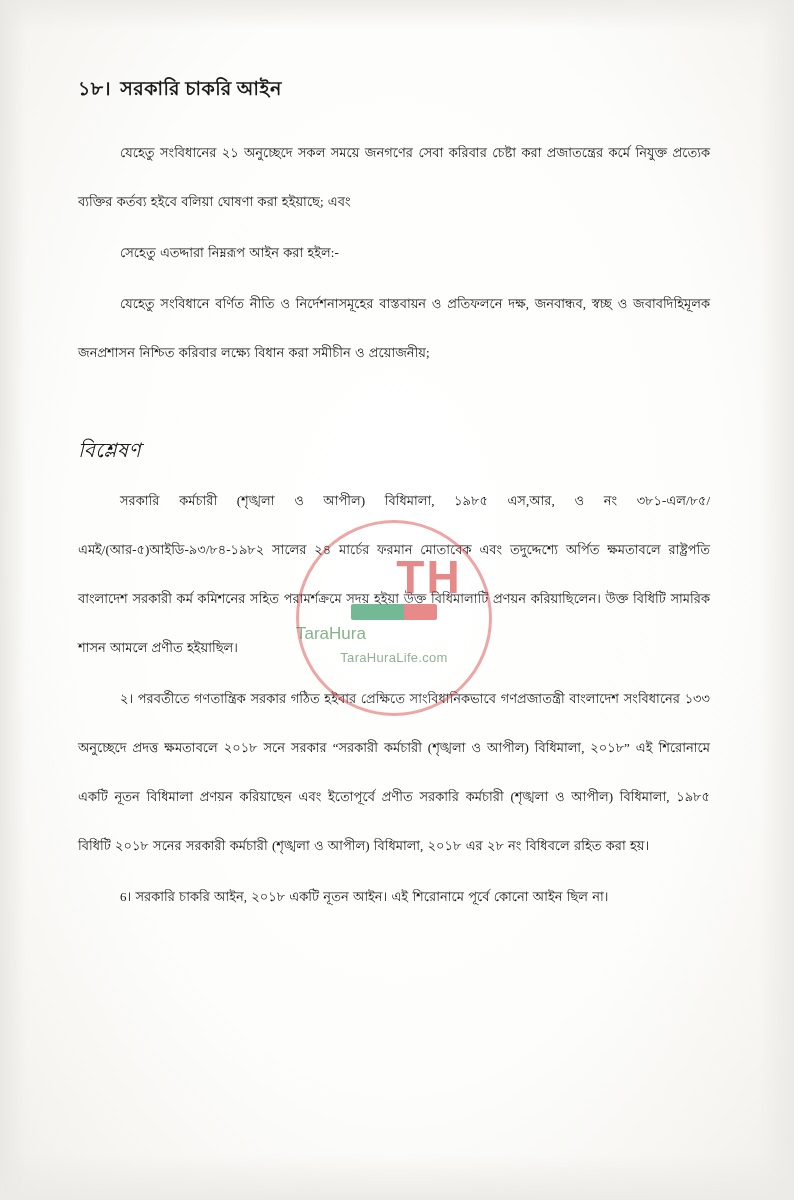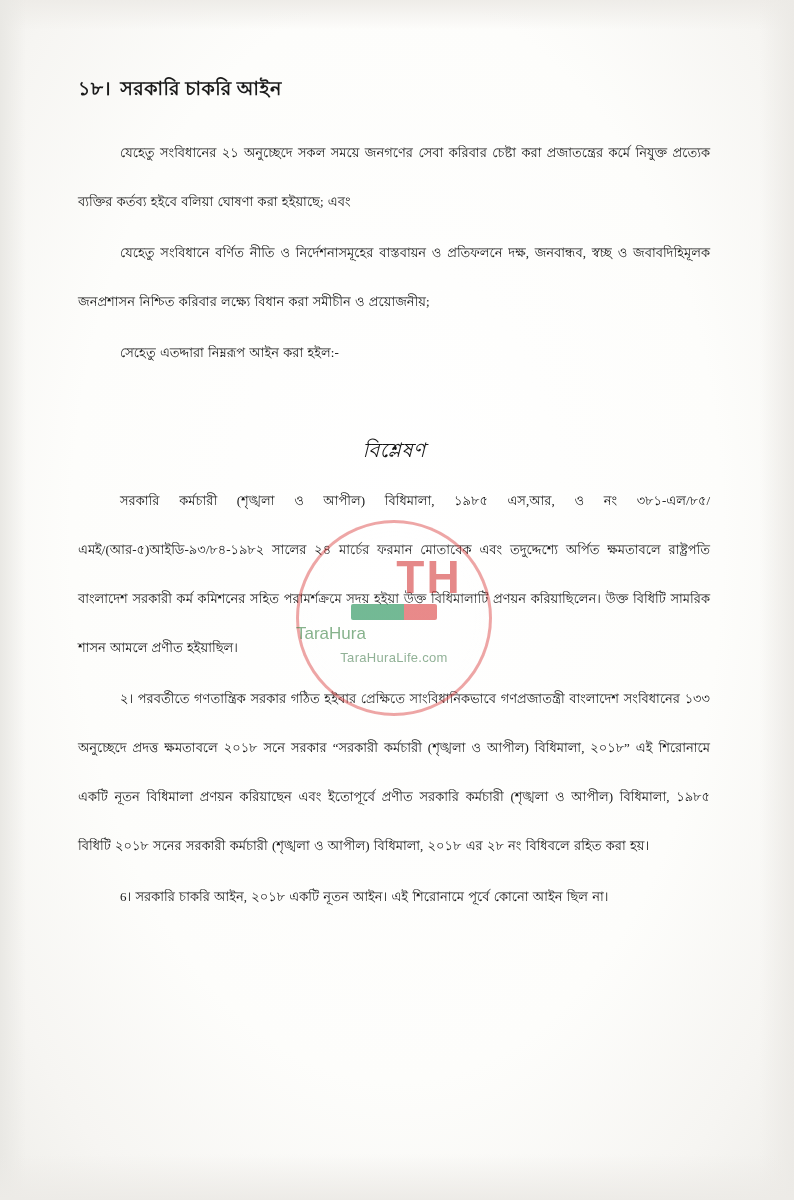--- a/index.html
+++ b/index.html
@@ -73,21 +73,21 @@
     font-size: 13px;
     line-height: 49px;
     color: #141414;
     text-align: justify;
     text-justify: inter-word;
     text-indent: 42px;
     word-spacing: 1px;
   }
 
   .section-title {
-    text-align: center;
+    text-align: left;
     font-size: 20px;
     font-style: italic;
     color: #141414;
     margin: 30px 0 8px 0;
     letter-spacing: 0.5px;
   }
 
   .block-gap { height: 26px; }
 
   
@@ -160,22 +160,22 @@
   <div class="paper-edge-bottom"></div>
 
   <div class="content">
 
     <div class="page-header">
       <span class="pg-num">১৮।</span>
       <span>সরকারি চাকরি আইন</span>
     </div>
 
     <p class="para">যেহেতু সংবিধানের ২১ অনুচ্ছেদে সকল সময়ে জনগণের সেবা করিবার চেষ্টা করা প্রজাতন্ত্রের কর্মে নিযুক্ত প্রত্যেক ব্যক্তির কর্তব্য হইবে বলিয়া ঘোষণা করা হইয়াছে; এবং</p>
+    <p class="para">সেহেতু এতদ্দারা নিম্নরূপ আইন করা হইল:-</p>
     <p class="para">যেহেতু সংবিধানে বর্ণিত নীতি ও নির্দেশনাসমূহের বাস্তবায়ন ও প্রতিফলনে দক্ষ, জনবান্ধব, স্বচ্ছ ও জবাবদিহিমূলক জনপ্রশাসন নিশ্চিত করিবার লক্ষ্যে বিধান করা সমীচীন ও প্রয়োজনীয়;</p>
-    <p class="para">সেহেতু এতদ্দারা নিম্নরূপ আইন করা হইল:-</p>
 
     <div class="block-gap"></div>
 
     <div class="section-title">বিশ্লেষণ</div>
 
     <p class="para">সরকারি কর্মচারী (শৃঙ্খলা ও আপীল) বিধিমালা, ১৯৮৫ এস,আর, ও নং ৩৮১-এল/৮৫/এমই/(আর-৫)আইডি-৯৩/৮৪-১৯৮২ সালের ২৪ মার্চের ফরমান মোতাবেক এবং তদুদ্দেশ্যে অর্পিত ক্ষমতাবলে রাষ্ট্রপতি বাংলাদেশ সরকারী কর্ম কমিশনের সহিত পরামর্শক্রমে সদয় হইয়া উক্ত বিধিমালাটি প্রণয়ন করিয়াছিলেন। উক্ত বিধিটি সামরিক শাসন আমলে প্রণীত হইয়াছিল।</p>
     <p class="para">২। পরবর্তীতে গণতান্ত্রিক সরকার গঠিত হইবার প্রেক্ষিতে সাংবিধানিকভাবে গণপ্রজাতন্ত্রী বাংলাদেশ সংবিধানের ১৩৩ অনুচ্ছেদে প্রদত্ত ক্ষমতাবলে ২০১৮ সনে সরকার “সরকারী কর্মচারী (শৃঙ্খলা ও আপীল) বিধিমালা, ২০১৮” এই শিরোনামে একটি নূতন বিধিমালা প্রণয়ন করিয়াছেন এবং ইতোপূর্বে প্রণীত সরকারি কর্মচারী (শৃঙ্খলা ও আপীল) বিধিমালা, ১৯৮৫ বিধিটি ২০১৮ সনের সরকারী কর্মচারী (শৃঙ্খলা ও আপীল) বিধিমালা, ২০১৮ এর ২৮ নং বিধিবলে রহিত করা হয়।</p>
     <p class="para">6। সরকারি চাকরি আইন, ২০১৮ একটি নূতন আইন। এই শিরোনামে পূর্বে কোনো আইন ছিল না।</p>
 
   </div>

